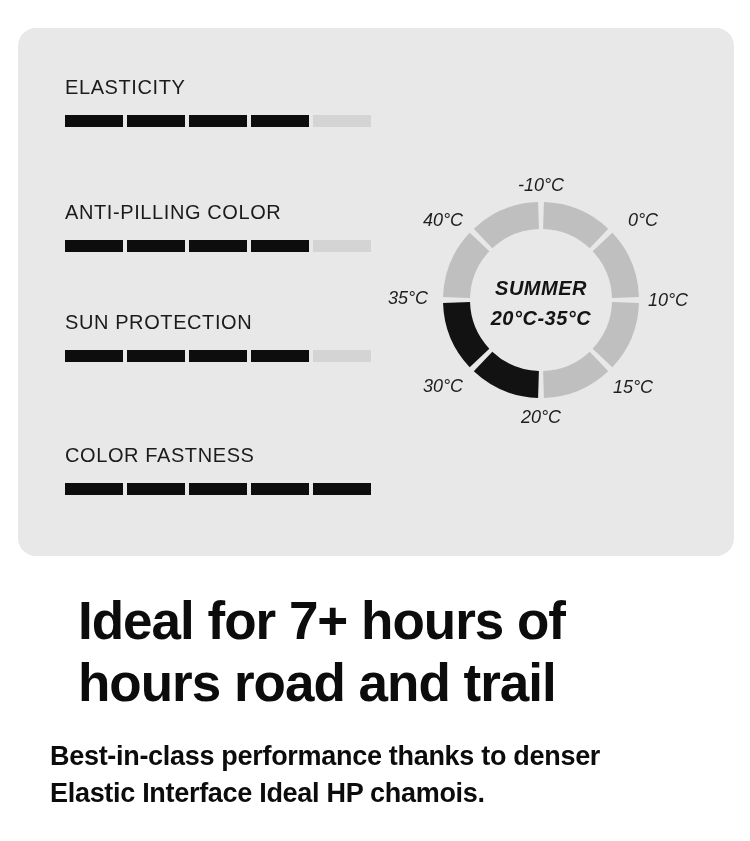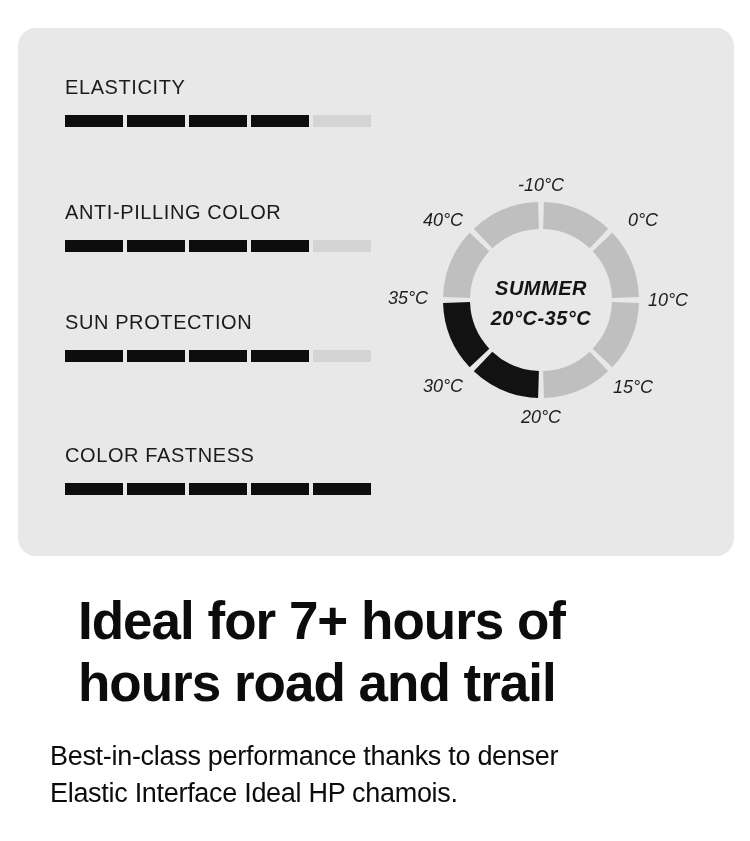--- a/index.html
+++ b/index.html
@@ -64,21 +64,21 @@
     font-size: 53px;
     line-height: 62px;
     font-weight: bold;
     letter-spacing: -1px;
     color: #0c0c0c;
   }
   .subheadline {
     margin: 24px 8px 0 50px;
     font-size: 27px;
     line-height: 37px;
-    font-weight: normal;
+    font-weight: bold;
     letter-spacing: -0.3px;
     color: #0c0c0c;
   }
 </style>
 </head>
 <body>
 
 <div class="card" style="background: rgb(232, 232, 232);">
   <div class="metrics">
       <div class="metric-row" style="top: 47px;">

